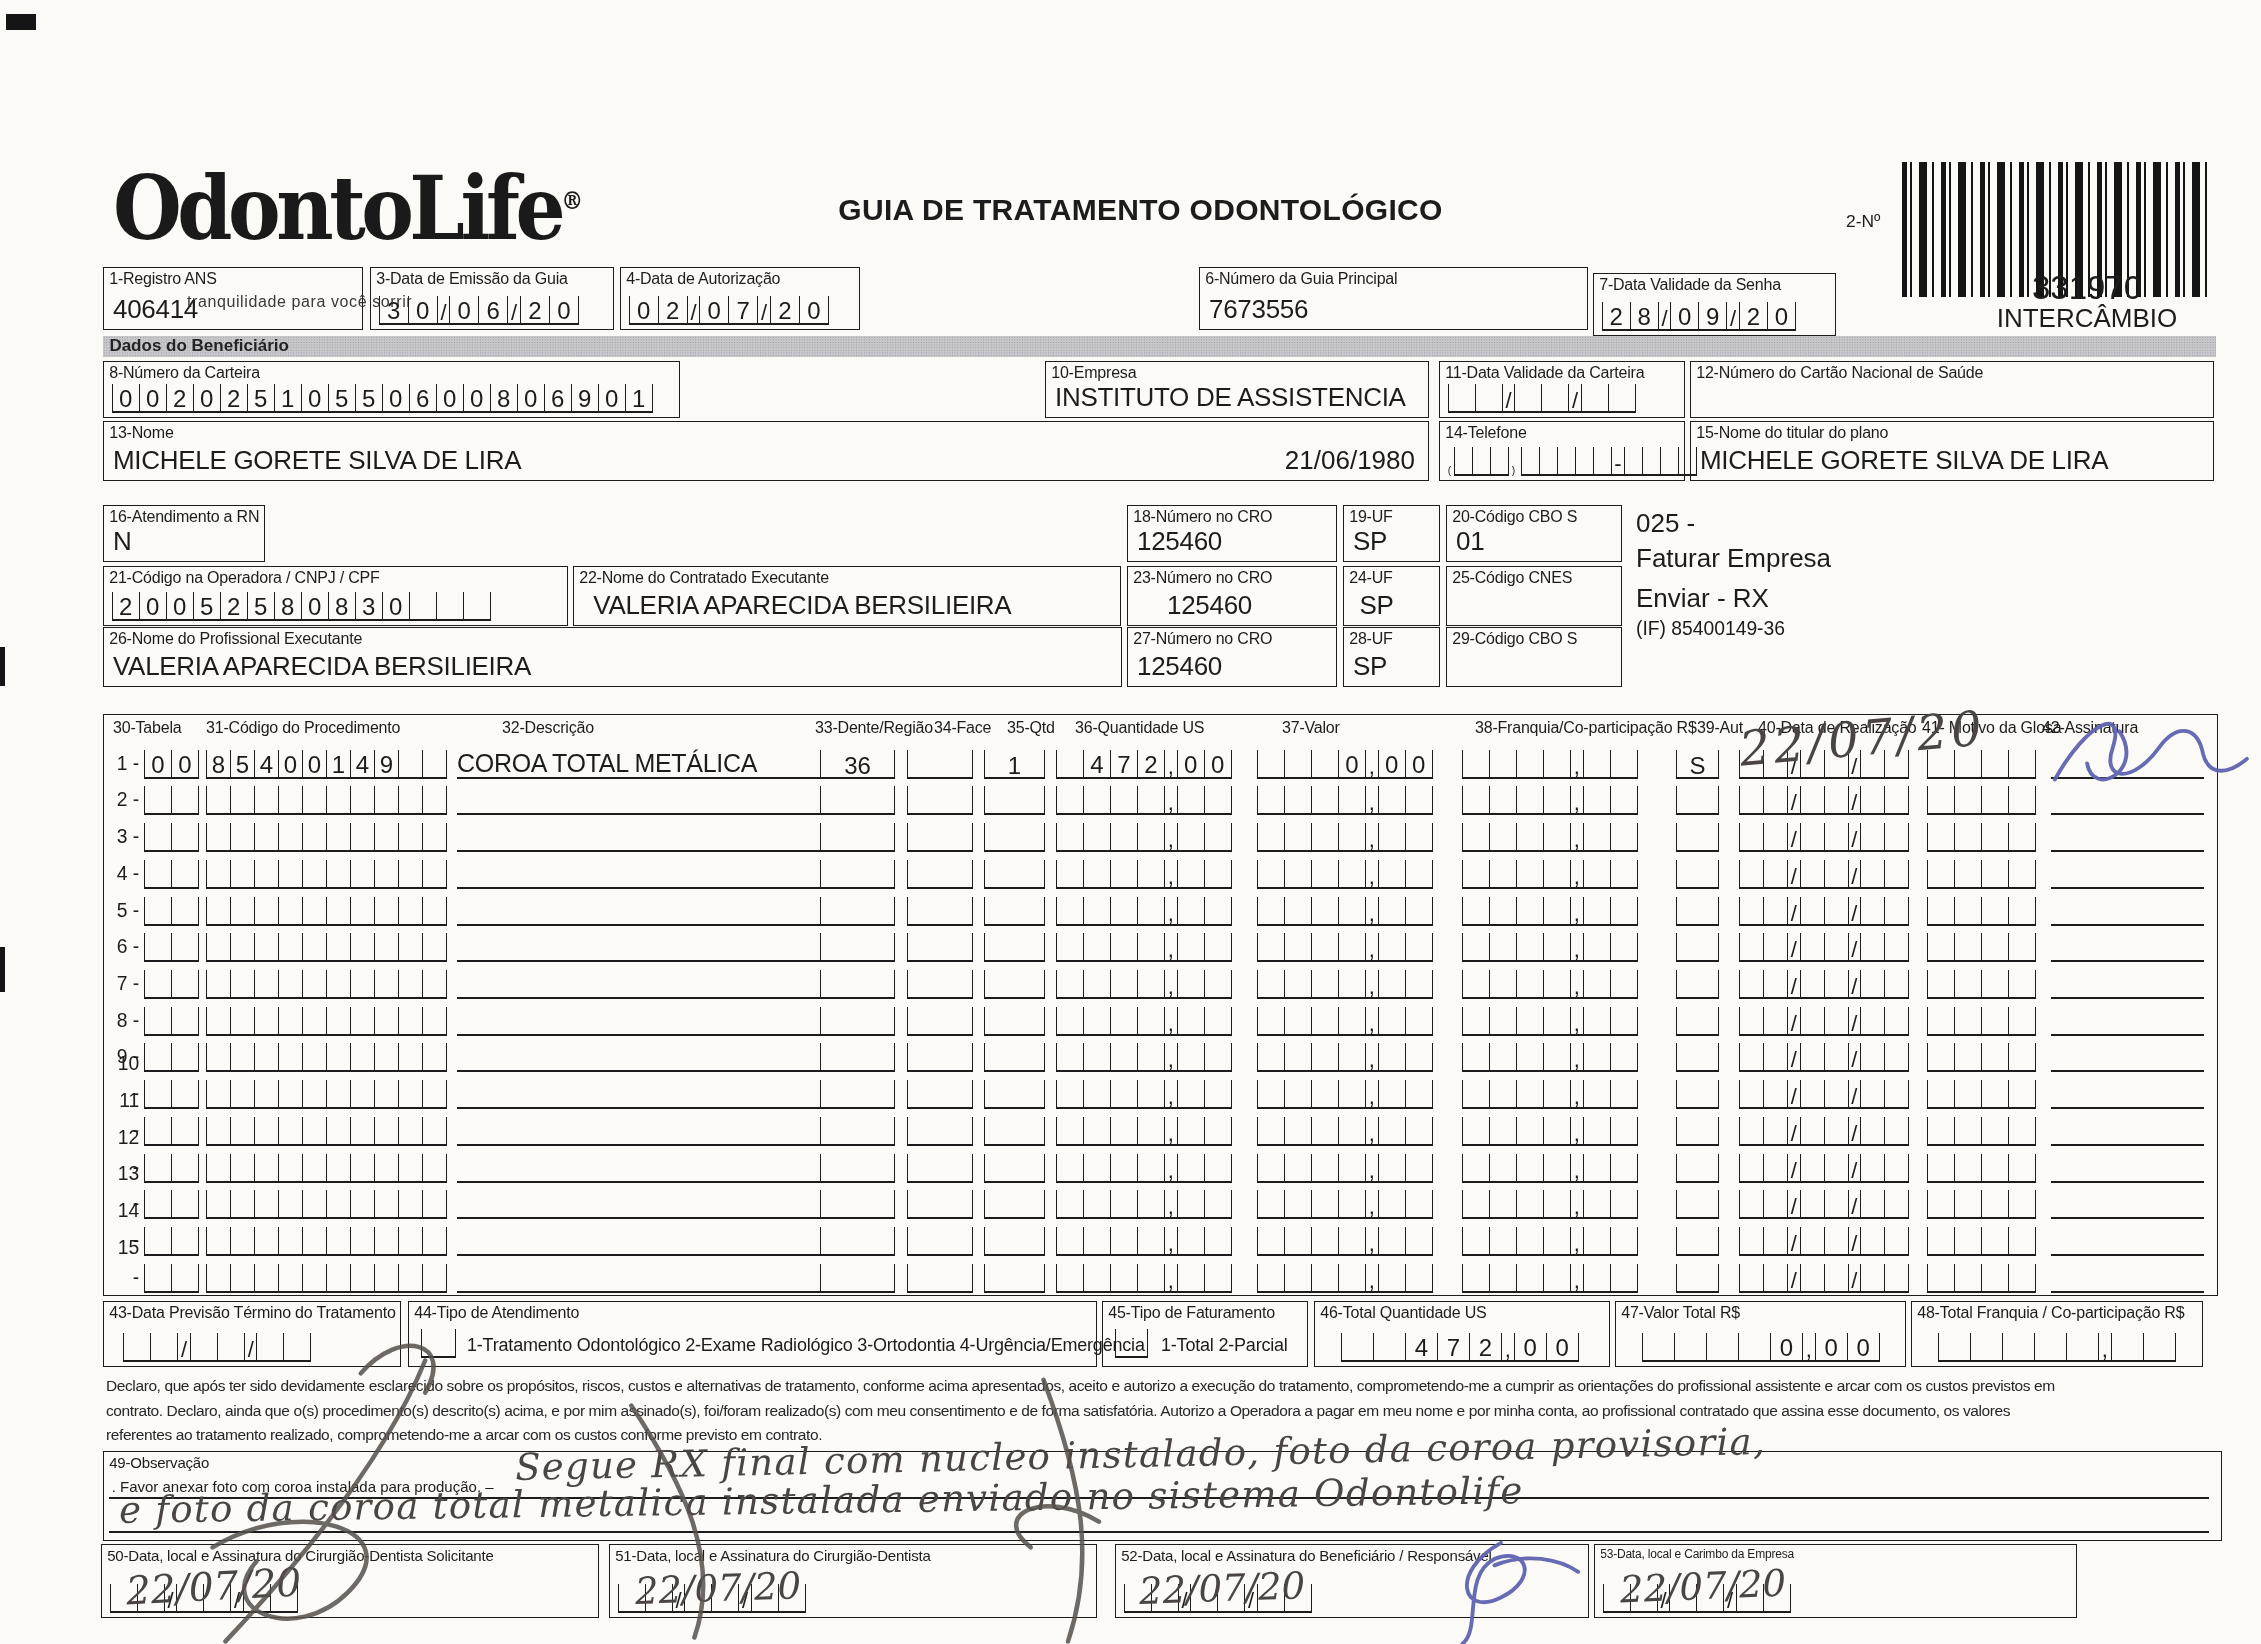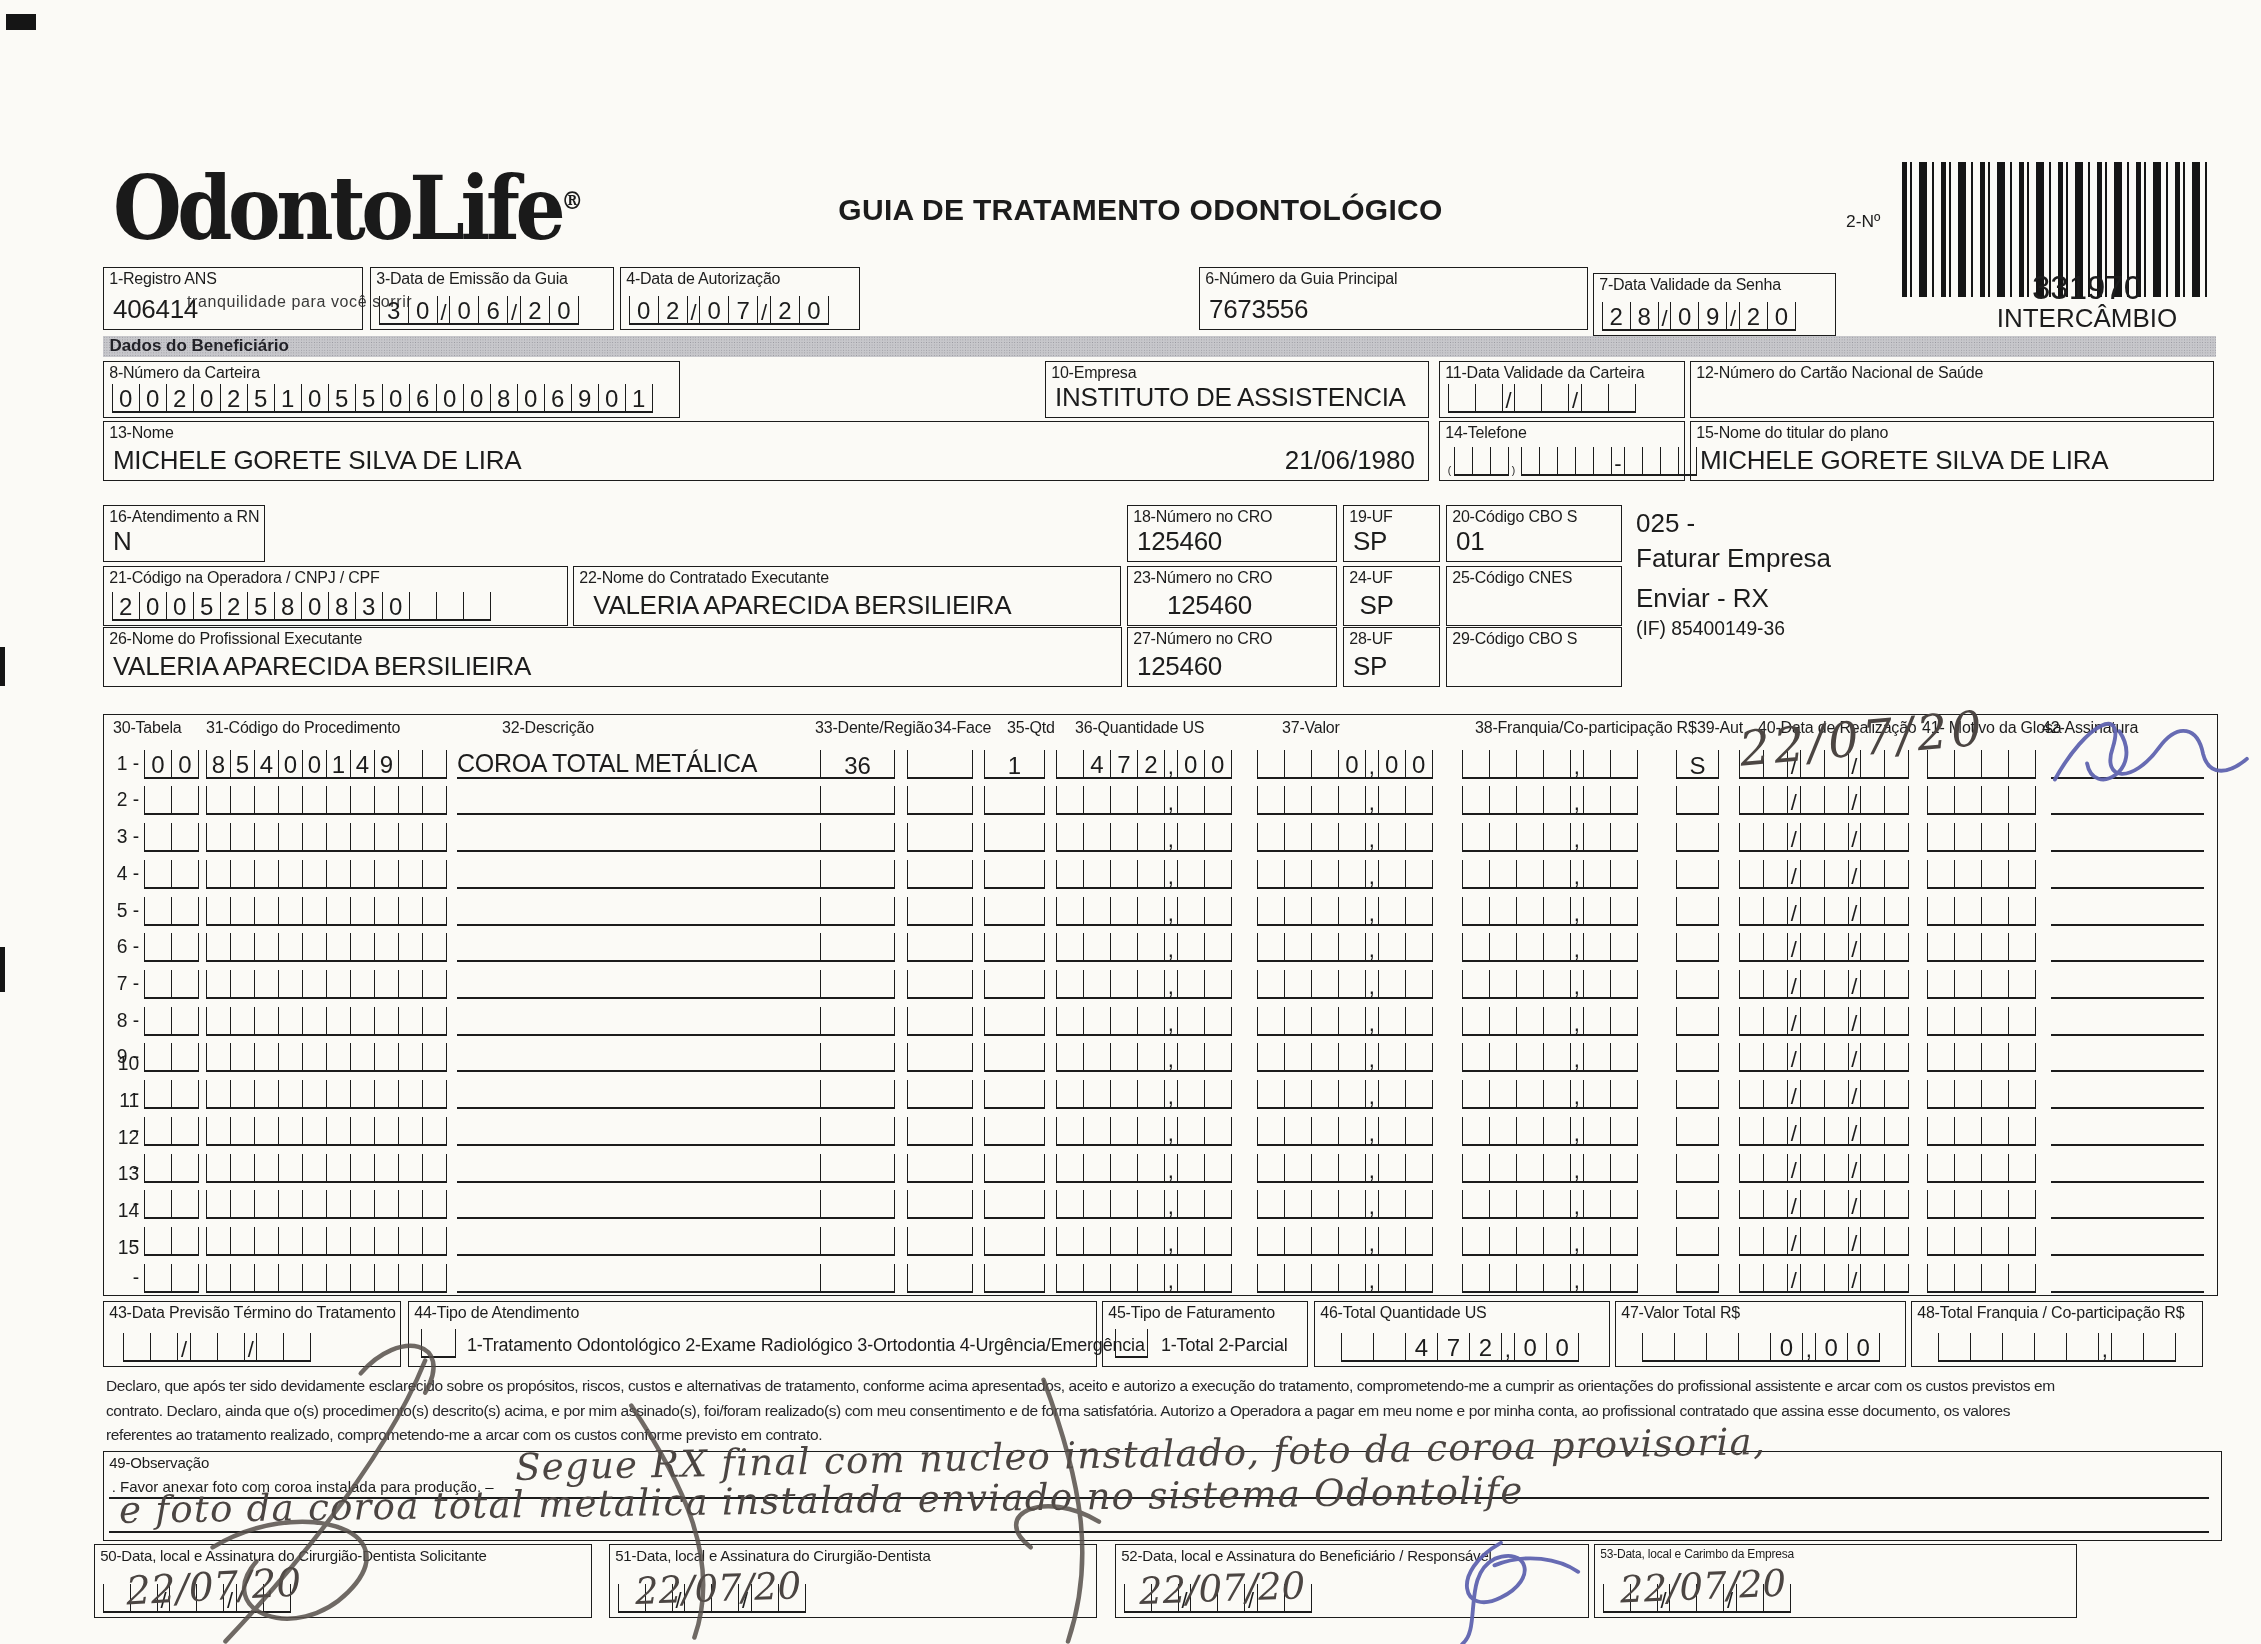--- a/index.html
+++ b/index.html
@@ -1568,21 +1568,21 @@
 
   <div class="fbox" style="left:103px;top:1451px;width:2117px;height:88px">
     <span class="lbl" style="font-size:15px">49-Observação</span>
     <div style="position:absolute;left:7.7px;top:26px;font-size:15px;white-space:nowrap">. Favor anexar foto com coroa instalada para produção. –</div>
     <div style="position:absolute;left:5.2px;top:45px;width:2100px;border-bottom:2.6px solid var(--ink)"></div>
     <div style="position:absolute;left:5.2px;top:79px;width:2100px;border-bottom:2.6px solid var(--ink)"></div>
   </div>
   <div class="hand" style="left:515px;top:1433px;font-size:37px;transform:rotate(-1.2deg);letter-spacing:1.3px">Segue RX final com nucleo instalado, foto da coroa provisoria,</div>
   <div class="hand" style="left:119px;top:1479px;font-size:37px;transform:rotate(-0.8deg);letter-spacing:1.3px">e foto da coroa total metalica instalada enviado no sistema Odontolife</div>
 
-  <div class="fbox" style="left:94px;top:1544px;width:496px;height:72px">
+  <div class="fbox" style="left:101px;top:1544px;width:496px;height:72px">
     <span class="lbl" style="font-size:15px">50-Data, local e Assinatura do Cirurgião-Dentista Solicitante</span>
     <div class="valcomb">
         <span class="cc" style="width:26px"></span>
         <span class="cc last" style="width:26px"></span>
         <span class="sep">/</span>
         <span class="cc" style="width:26px"></span>
         <span class="cc last" style="width:26px"></span>
         <span class="sep">/</span>
         <span class="cc" style="width:26px"></span>
         <span class="cc last" style="width:26px"></span>

